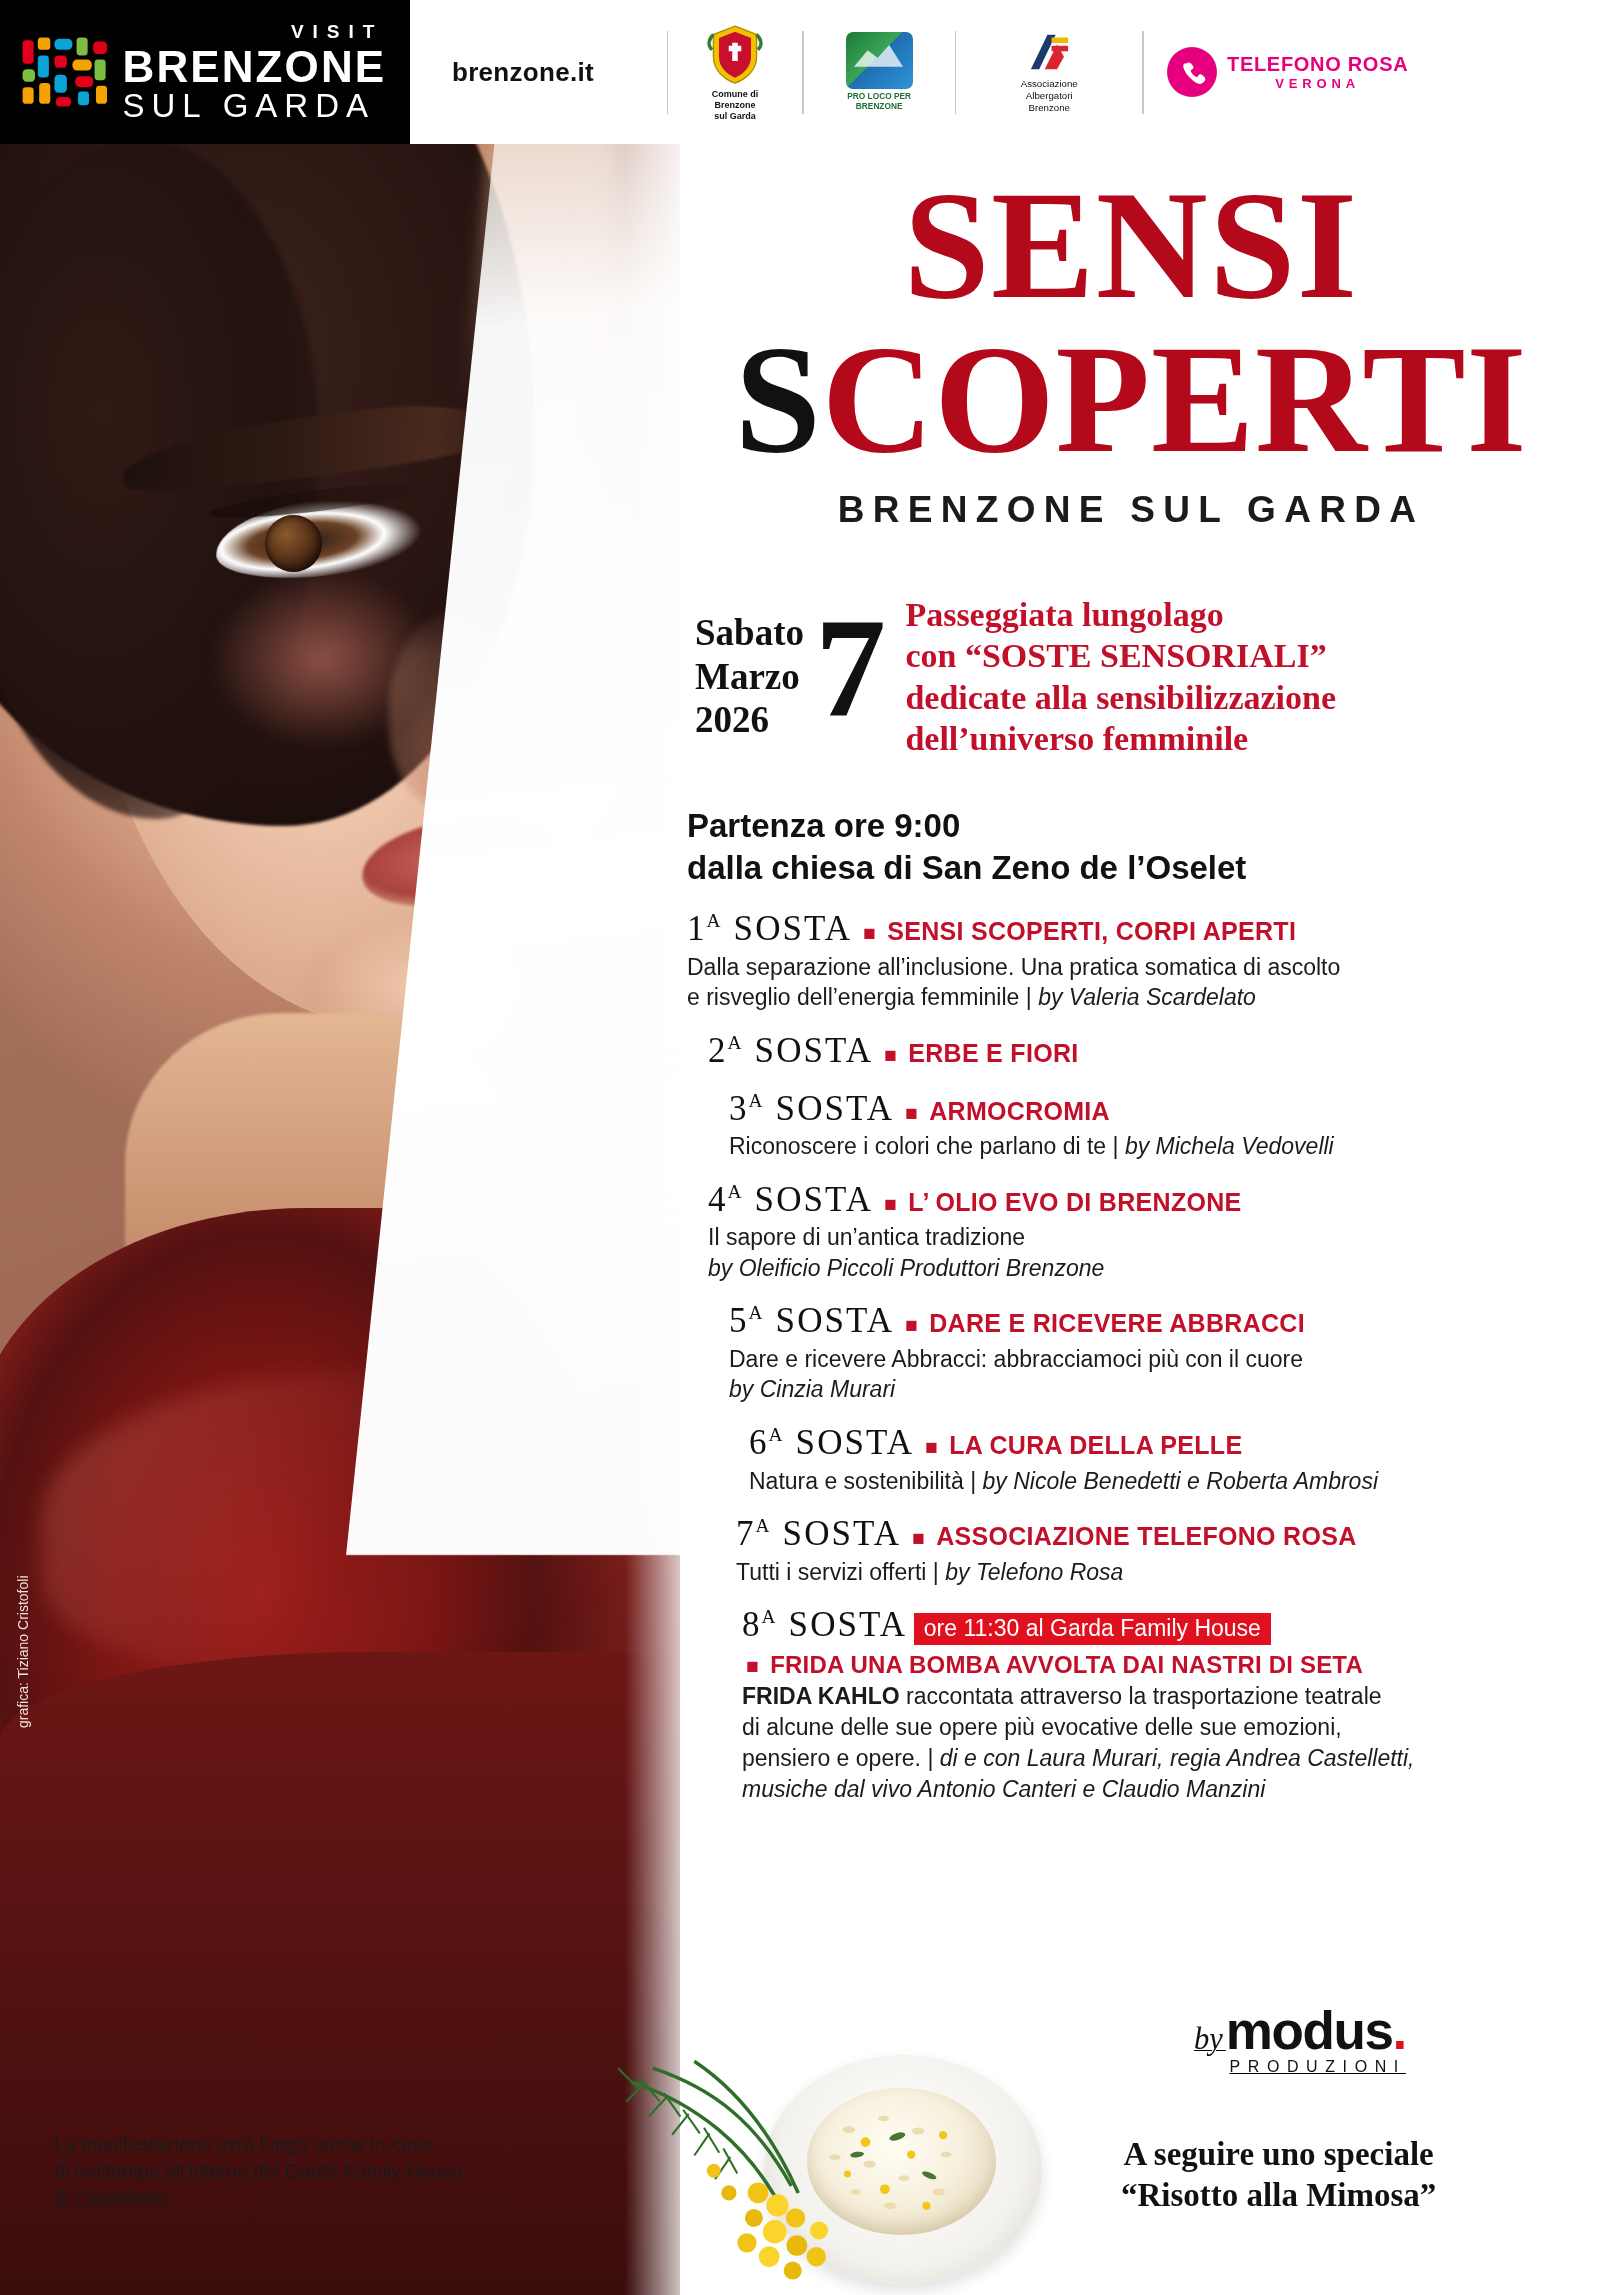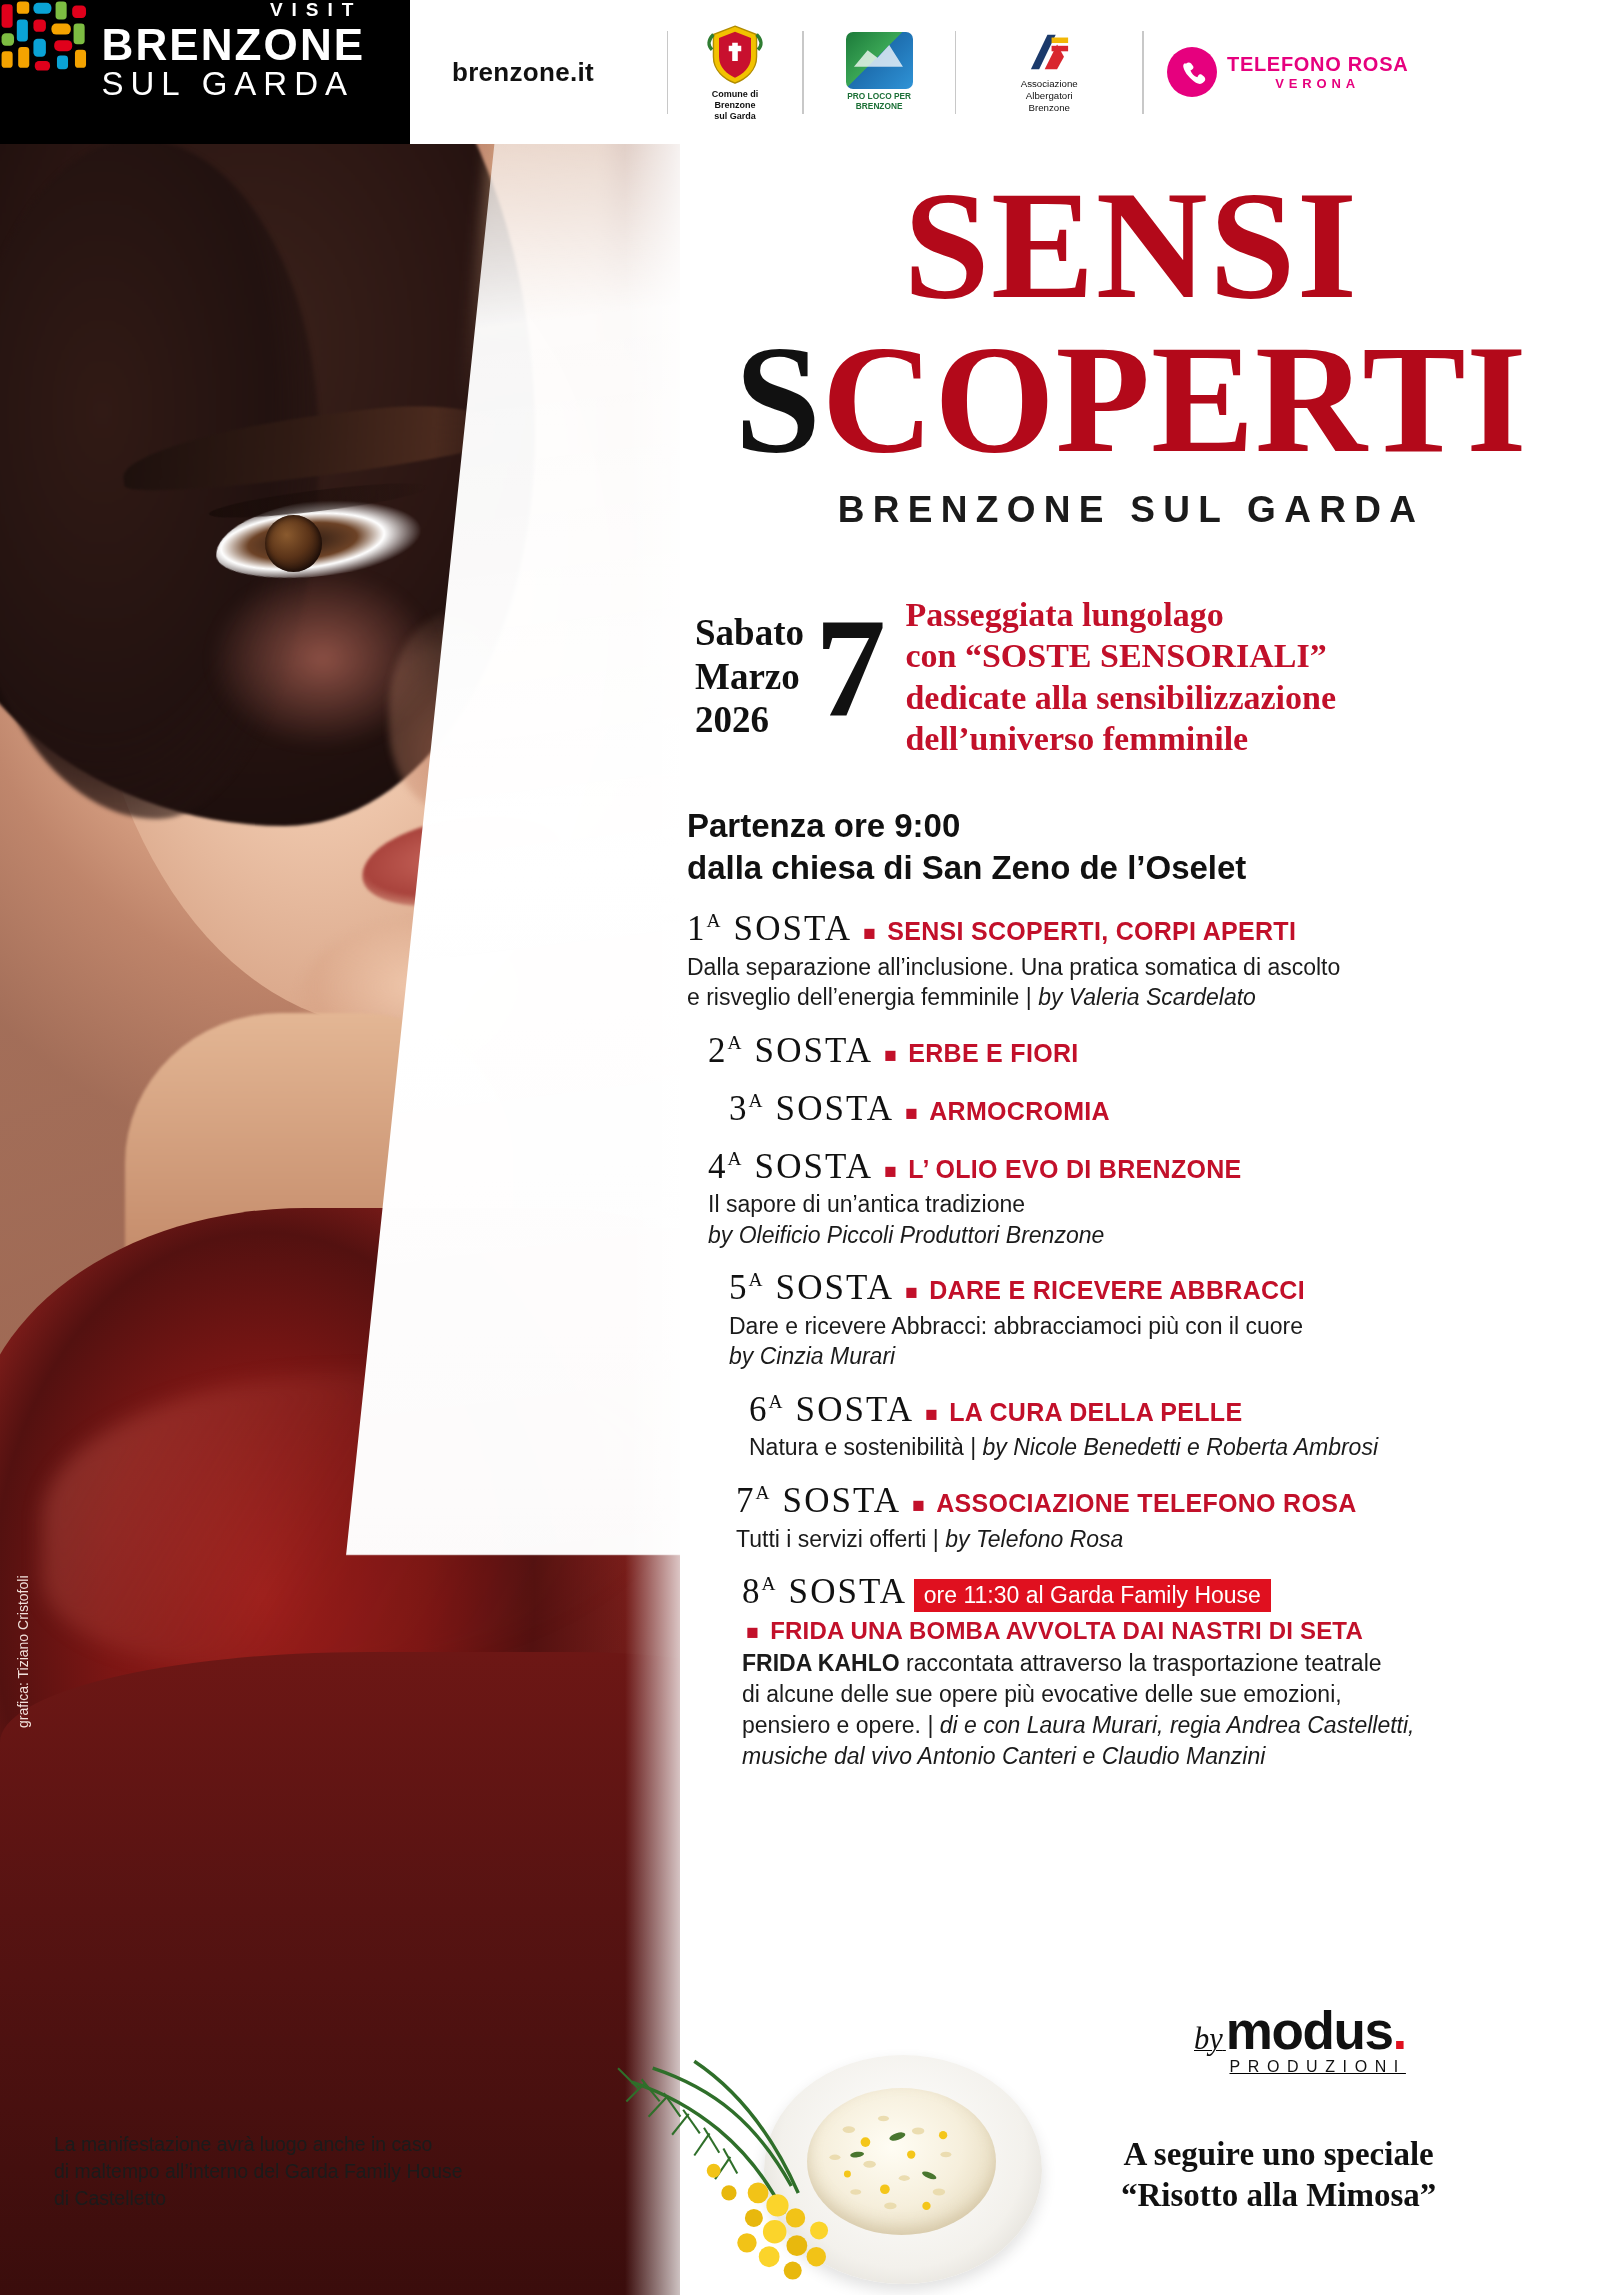--- a/index.html
+++ b/index.html
@@ -203,20 +203,22 @@
     left: 0; top: 0;
     width: 1624px; height: 144px;
     z-index: 40;
     display: flex;
     align-items: stretch;
   }
   .logo-block {
     width: 410px; height: 144px;
     background: #000000;
     display: flex;
+    align-items: center;
+    padding-left: 21px;
     gap: 12.5px;
   }
   .logo-dots { width: 89px; height: 72px; position: relative; flex: 0 0 auto; }
   .logo-text { color: #fff; line-height: 1; }
   .logo-visit {
     font-size: 19px; letter-spacing: 9px; font-weight: 700; text-align: right;
     margin-bottom: 4.2px; padding-right: 2.8px;
   }
   .logo-brenzone { font-size: 44px; font-weight: 700; letter-spacing: 2.1px; }
   .logo-sulgarda { font-size: 33px; font-weight: 400; letter-spacing: 7px; }
@@ -635,20 +637,23 @@
         <span class="stop-title">ERBE E FIORI</span>
       </div>
     </div>
 
     <div class="stop s3">
       <div class="stop-head">
         <span class="stop-num"><span>3</span><sup>A</sup> <span>SOSTA</span></span>
         <span class="stop-dot">■</span>
         <span class="stop-title">ARMOCROMIA</span>
       </div>
+      <div class="stop-desc">
+        <span>Riconoscere i colori che parlano di te | </span><span class="by">by Michela Vedovelli</span>
+      </div>
     </div>
 
     <div class="stop s4">
       <div class="stop-head">
         <span class="stop-num"><span>4</span><sup>A</sup> <span>SOSTA</span></span>
         <span class="stop-dot">■</span>
         <span class="stop-title">L’ OLIO EVO DI BRENZONE</span>
       </div>
       <div class="stop-desc">
         <span>Il sapore di un’antica tradizione</span><br>

